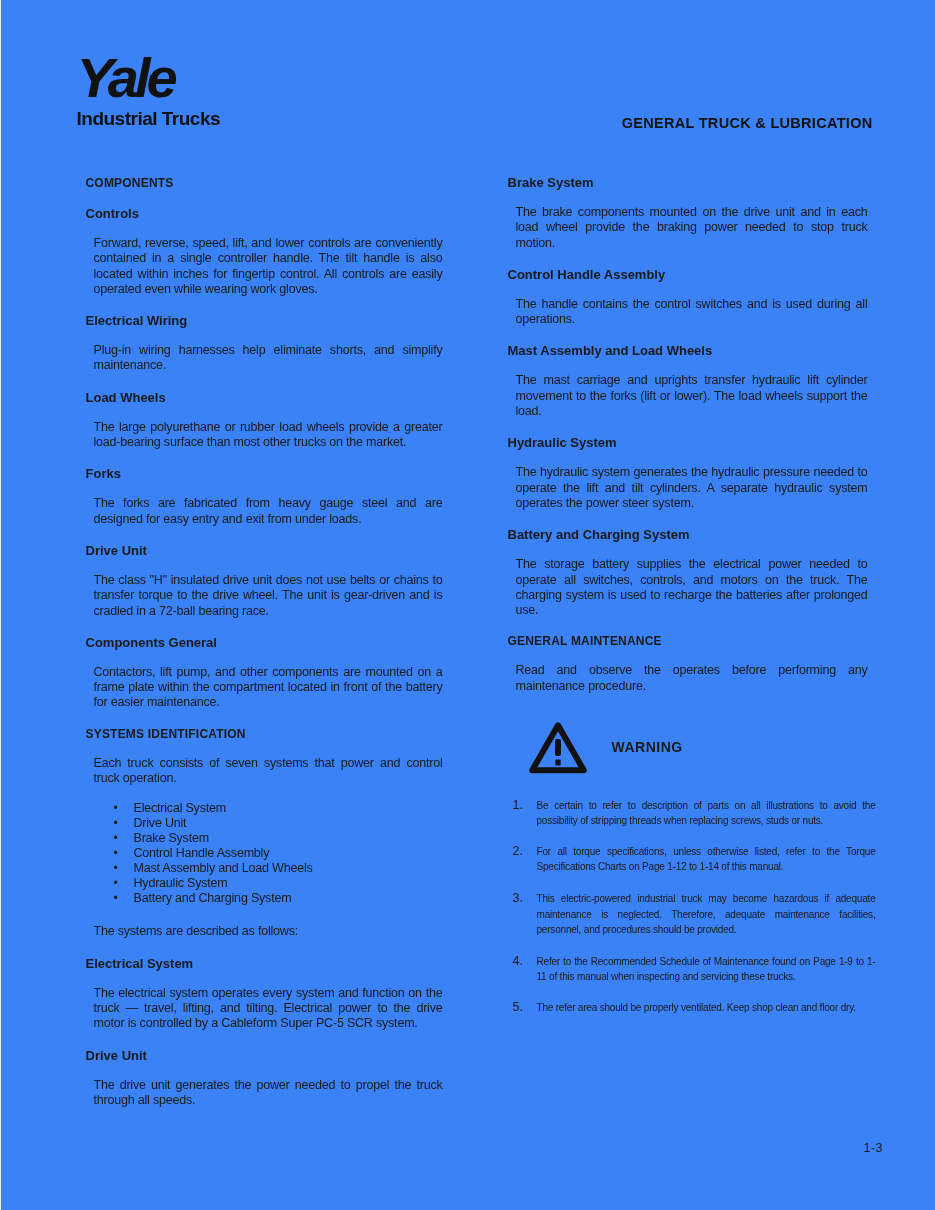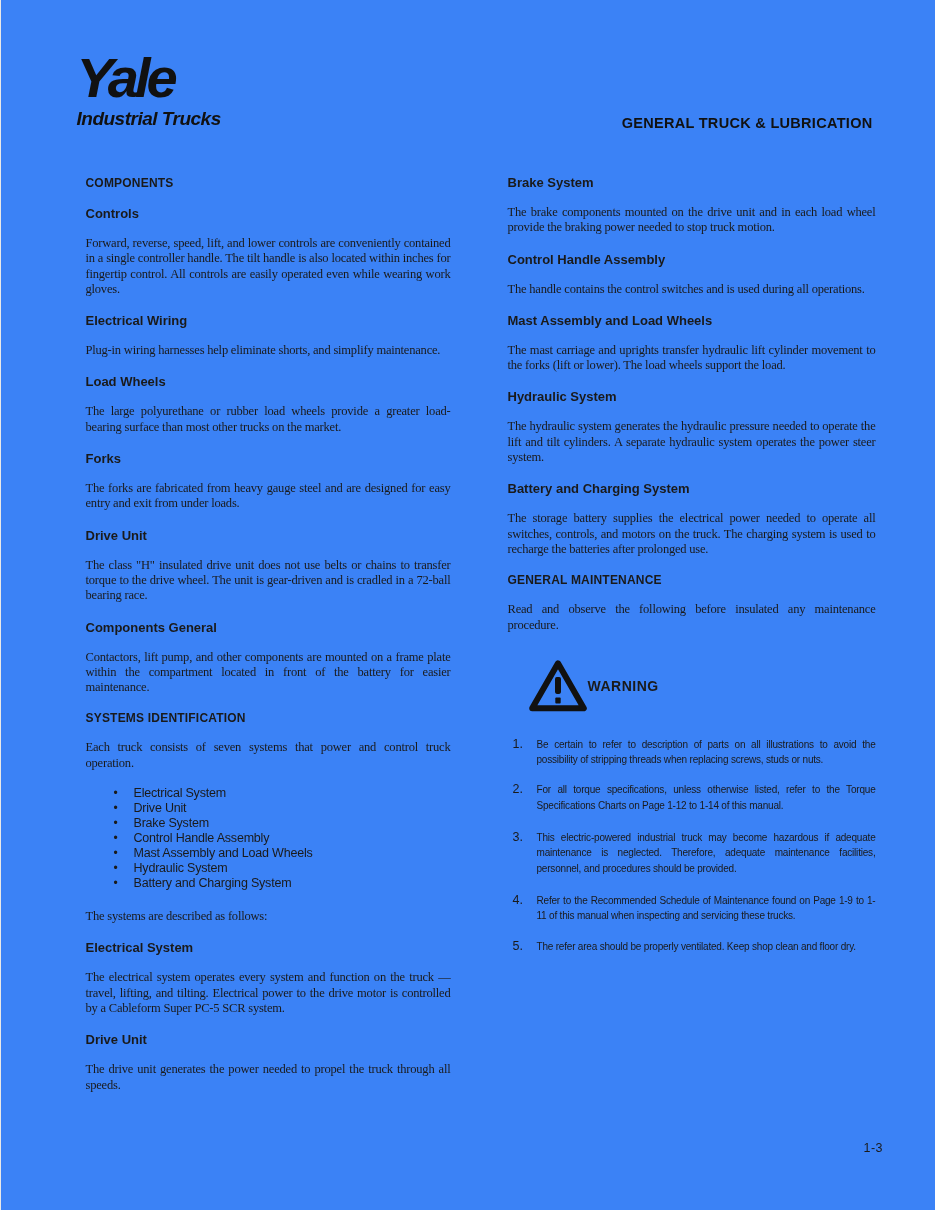--- a/index.html
+++ b/index.html
@@ -13,21 +13,21 @@
     overflow:hidden;
     margin:0 auto;
   }
   
   .logo { position:absolute; left:76px; top:50px; }
   .logo-brand {
     font-size:56px; font-weight:bold; font-style:italic;
     letter-spacing:-4px; line-height:1; color:#111;
   }
   .logo-tagline {
-    font-size:19px; font-weight:bold; font-style:italic;
+    font-size:19px; font-weight:bold; 
     letter-spacing:-0.5px; margin-top:2px; color:#111;text-align:center;
   }
   .header-title {
     position:absolute; top:115px; right:62px;
     font-size:14.5px; font-weight:bold; letter-spacing:0.3px; color:#111;
   }
   
   .columns {
     position:absolute; top:170px; left:85px;
     display:flex; gap:57px;
@@ -39,30 +39,30 @@
     margin:16px 0 15px;
   }
   .sechead:first-child { margin-top:6px; }
   .subhead {
     font-size:13px; font-weight:bold;
     margin:16px 0 15px;
   }
   .subhead:first-child { margin-top:5px; }
   .para {
     font-size:12.5px; line-height:15.3px; letter-spacing:-0.2px;
-    text-align:justify; margin:0;font-family:Liberation Serif, serif;
+    text-align:justify; margin:8px;
   }
   
   .bullets { margin:15px 0 0; padding-left:28px; }
   .bullet-item { display:flex; font-size:12.5px; line-height:15px; letter-spacing:-0.2px; }
   .bullet-mark { width:20px; flex:none; font-size:12px; }
   .outro { margin-top:18px; }
   
   .warning-block {
-    display:flex; align-items:center; 
+    display:flex; align-items:center; gap:24px;
     margin:20px 0 18px 20px; height:66px;
   }
   .warning-tri { width:60px; height:57px; flex:none; }
   .warning-label { font-size:14px; font-weight:bold; letter-spacing:0.5px; }
   
   .numlist { margin-top:4px; padding-left:5px; }
   .num-item { display:flex; margin-bottom:15px; }
   .num-item .num { width:24px; flex:none; font-size:12.5px; line-height:15.3px; }
   .num-item .txt {
     flex:1; font-size:10px; line-height:15.3px; letter-spacing:-0.2px;
@@ -166,21 +166,21 @@
       <div class="subhead">Mast Assembly and Load Wheels</div>
       <p class="para">The mast carriage and uprights transfer hydraulic lift cylinder movement to the forks (lift or lower). The load wheels support the load.</p>
 
       <div class="subhead">Hydraulic System</div>
       <p class="para">The hydraulic system generates the hydraulic pressure needed to operate the lift and tilt cylinders. A separate hydraulic system operates the power steer system.</p>
 
       <div class="subhead">Battery and Charging System</div>
       <p class="para">The storage battery supplies the electrical power needed to operate all switches, controls, and motors on the truck. The charging system is used to recharge the batteries after prolonged use.</p>
 
       <div class="sechead">GENERAL MAINTENANCE</div>
-      <p class="para">Read and observe the following before insulated any maintenance procedure.</p>
+      <p class="para">Read and observe the operates before performing any maintenance procedure.</p>
 
       <div class="warning-block">
         <svg class="warning-tri" viewBox="0 0 100 92" xmlns="http://www.w3.org/2000/svg">
           <path d="M50 9 L93 84 L7 84 Z" fill="none" stroke="#111" stroke-width="10" stroke-linejoin="round"></path>
           <rect x="45" y="32" width="10" height="28" rx="3" fill="#111"></rect>
           <rect x="45.5" y="66" width="9" height="10" rx="1.5" fill="#111"></rect>
         </svg>
         <span class="warning-label">WARNING</span>
       </div>
 

